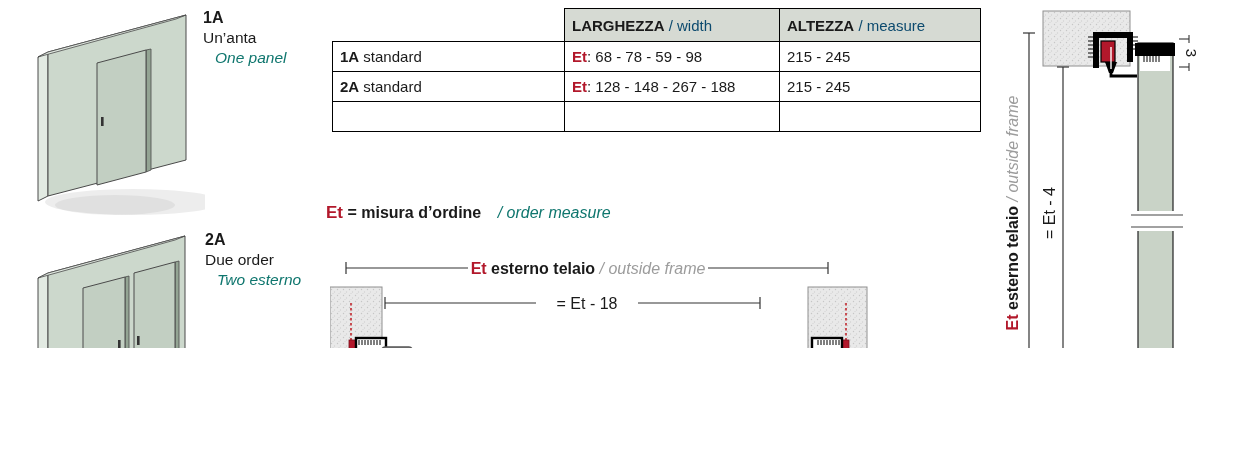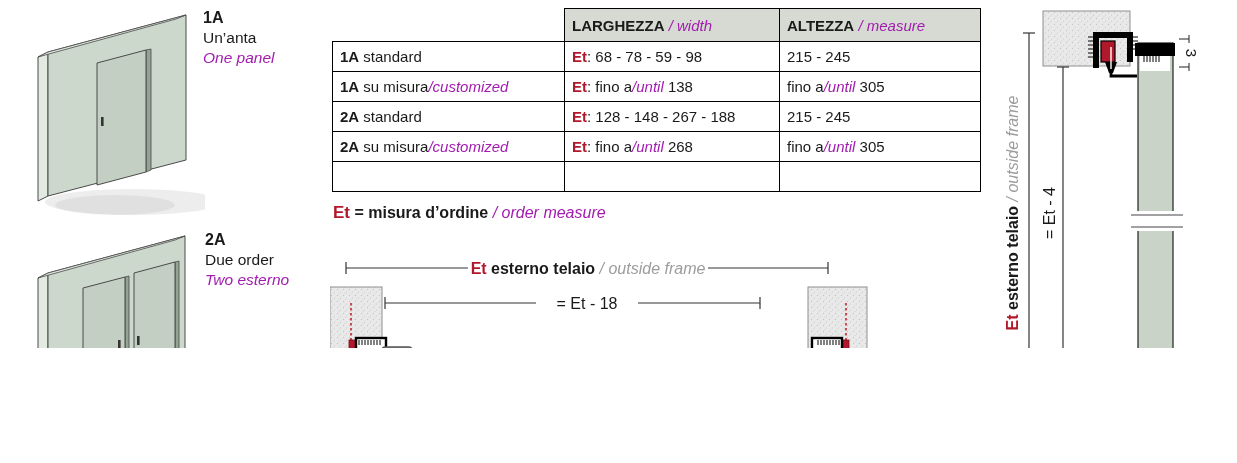--- a/index.html
+++ b/index.html
@@ -1,30 +1,30 @@
 <!DOCTYPE html>
 <html><head>
 <meta charset="utf-8">
 <style>
   html,body{margin:0;padding:0;background:#fff;}
   #page{position:relative;width:1237px;height:348px;background:#fff;overflow:hidden;
         font-family:"Liberation Sans", sans-serif;color:#1a1a1a;}
   .abs{position:absolute;}
-  .gi{color:#a21caf;font-style:italic;font-weight:400;}
+  .gi{color:#0f766e;font-style:italic;font-weight:400;margin-left:12px;}
   .red{color:#b2182b;font-weight:700;}
   .b{font-weight:700;}
   
   .illus-label{line-height:20px;font-size:15.5px;}
   .illus-label .code{font-weight:700;font-size:16px;}
   
   table.sizes{border-collapse:collapse;table-layout:fixed;}
   table.sizes td,table.sizes th{border:1.5px solid #000;font-size:15px;height:29px;
       padding:0 7px;text-align:left;vertical-align:middle;white-space:nowrap;font-weight:400;}
   table.sizes th{background:#d6dad3;height:32px;font-weight:700;}
-  table.sizes th .hi{font-style:italic;font-weight:400;color:#a21caf;}
+  table.sizes th .hi{font-weight:400;color:#0c4a6e;}
   table.sizes td.blank{border:none;background:#fff;}
   
   .legend{font-size:16px;}
   .legend .red{font-size:17px;}
   
   text{font-family:"Liberation Sans", sans-serif;fill:#1a1a1a;}
   .svg-red{fill:#b2182b;font-weight:700;}
   .svg-b{fill:#1a1a1a;font-weight:700;}
   .svg-gi{fill:#9c9c9c;font-style:italic;}
 </style>
@@ -79,43 +79,33 @@
       <td class="blank"></td>
       <th><span>LARGHEZZA</span><span class="hi"> / width</span></th>
       <th><span>ALTEZZA</span><span class="hi"> / measure</span></th>
     </tr>
     <tr>
       <td><span class="b">1A</span><span> standard</span><span class="gi"></span></td>
       <td><span class="red">Et</span><span>: 68 - 78 - 59 - 98</span><span class="gi"></span><span></span></td>
       <td><span>215 - 245</span><span class="gi"></span><span></span></td>
     </tr>
     <tr>
-      <td><span class="b">1A</span><span> su misura</span><span class="gi">/customized</span></td>
-      <td><span class="red">Et</span><span>: fino a</span><span class="gi">/until</span><span> 138</span></td>
-      <td><span>fino a</span><span class="gi">/until</span><span> 305</span></td>
-    </tr>
-    <tr>
       <td><span class="b">2A</span><span> standard</span><span class="gi"></span></td>
       <td><span class="red">Et</span><span>: 128 - 148 - 267 - 188</span><span class="gi"></span><span></span></td>
       <td><span>215 - 245</span><span class="gi"></span><span></span></td>
-    </tr>
-    <tr>
-      <td><span class="b">2A</span><span> su misura</span><span class="gi">/customized</span></td>
-      <td><span class="red">Et</span><span>: fino a</span><span class="gi">/until</span><span> 268</span></td>
-      <td><span>fino a</span><span class="gi">/until</span><span> 305</span></td>
     </tr>
     <tr>
       <td><span class="b"></span><span></span></td>
       <td><span></span></td>
       <td><span></span></td>
     </tr>
   </tbody>
     </table>
 
-  <div class="abs legend" style="left:333px;top:203px;">
+  <div class="abs legend" style="left:326px;top:203px;">
     <span class="red">Et</span><span class="b"> = misura d’ordine </span><span class="gi">/ order measure</span>
   </div>
 
   <svg class="abs" style="left:330px;top:252px;" width="548" height="200" viewBox="0 0 548 200">
     <defs>
       <pattern id="stip1" width="6" height="6" patternUnits="userSpaceOnUse">
         <rect width="6" height="6" fill="#e9e9e9"></rect>
         <circle cx="1.5" cy="1.5" r="0.7" fill="#c6c6c6"></circle>
         <circle cx="4.5" cy="4" r="0.7" fill="#d2d2d2"></circle>
         <circle cx="3" cy="5.5" r="0.5" fill="#cccccc"></circle>

